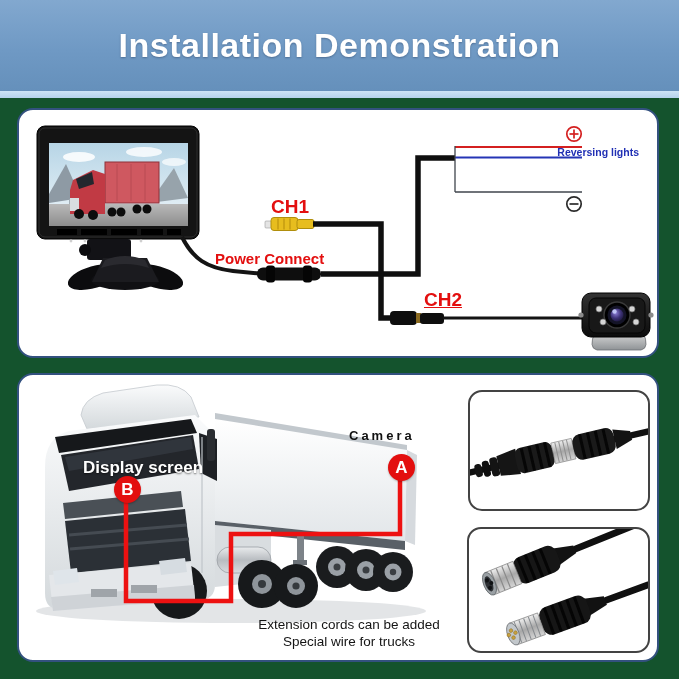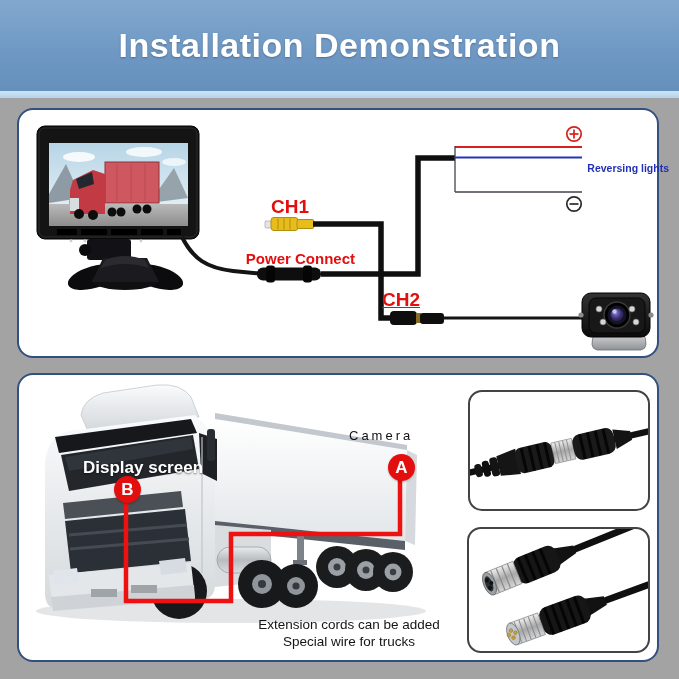--- a/index.html
+++ b/index.html
@@ -1,18 +1,18 @@
 <!DOCTYPE html>
 <html><head>
 <meta charset="utf-8">
 <style>
   html,body{margin:0;padding:0;}
   #page{
     position:relative;width:679px;height:679px;overflow:hidden;
-    background:#a3a3a3;
+    background:#14532d;
     font-family:"Liberation Sans", sans-serif;
   }
   
   #header{
     position:absolute;left:0;top:0;width:679px;height:91px;
     background:linear-gradient(180deg,#82a8cf 0%,#6f99c4 55%,#6590bb 100%);
     display:flex;align-items:center;justify-content:center;
   }
   #header .title{
     color:#ffffff;font-size:34px;font-weight:bold;letter-spacing:.5px;
@@ -27,26 +27,26 @@
     position:absolute;left:17px;width:642px;background:#ffffff;
     border:2px solid #33517f;border-radius:16px;box-sizing:border-box;
   }
   #panel-top{top:108px;height:250px;}
   #panel-bottom{top:373px;height:289px;}
   .panel svg{position:absolute;left:0;top:0;}
   
   .lbl-red{position:absolute;color:#e30f0f;font-weight:bold;white-space:nowrap;}
   .lbl-blue{position:absolute;color:#2130b4;font-weight:bold;font-size:10.5px;white-space:nowrap;}
   #ch1-label{left:252px;top:86px;width:76px;text-align:left;font-size:19px;}
-  #power-label{left:196px;top:140px;width:140px;text-align:right;font-size:15px;}
-  #ch2-label{left:363px;top:179px;width:80px;text-align:left;font-size:19px;text-decoration:underline;}
-  #reversing-label{left:532px;top:36px;width:118px;text-align:right;margin-top:16px;}
+  #power-label{left:196px;top:140px;width:140px;text-align:left;font-size:15px;}
+  #ch2-label{left:363px;top:179px;width:80px;text-align:right;font-size:19px;text-decoration:underline;}
+  #reversing-label{left:502px;top:36px;width:118px;text-align:right;}
   
   #camera-label{position:absolute;left:330px;top:53px;width:110px;color:#111;
-    font-size:13px;font-weight:normal;letter-spacing:3px;white-space:nowrap;}
+    font-size:13px;font-weight:bold;letter-spacing:3px;white-space:nowrap;}
   #display-label{position:absolute;left:44px;top:83px;color:#fff;font-size:17px;
     font-weight:bold;white-space:nowrap;text-shadow:0 1px 2px rgba(0,0,0,.55);padding-left:20px;}
   .marker{
     position:absolute;width:27px;height:27px;border-radius:50%;
     background:#e30f0f;color:#ffffff;font-weight:bold;font-size:17px;
     display:flex;align-items:center;justify-content:center;
     box-shadow:0 1px 2px rgba(0,0,0,.25);
   }
   #marker-a{left:369px;top:79px;}
   #marker-b{left:95px;top:101px;}

